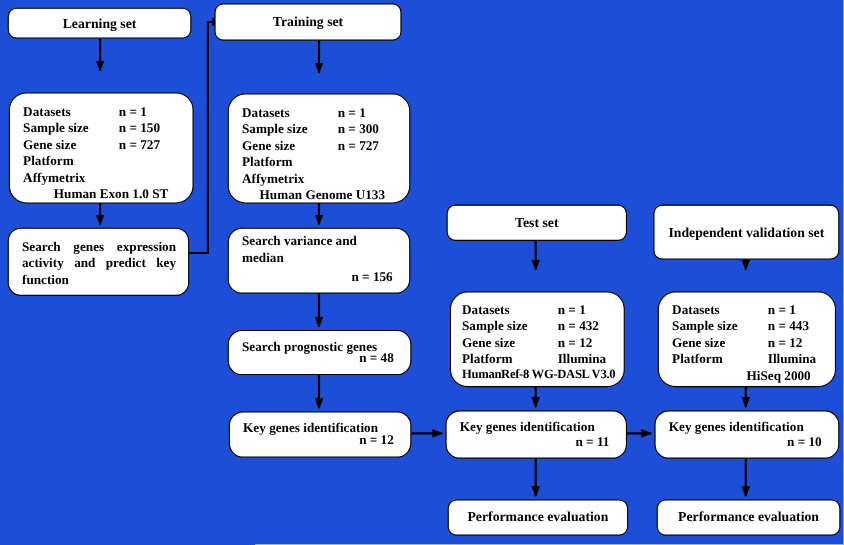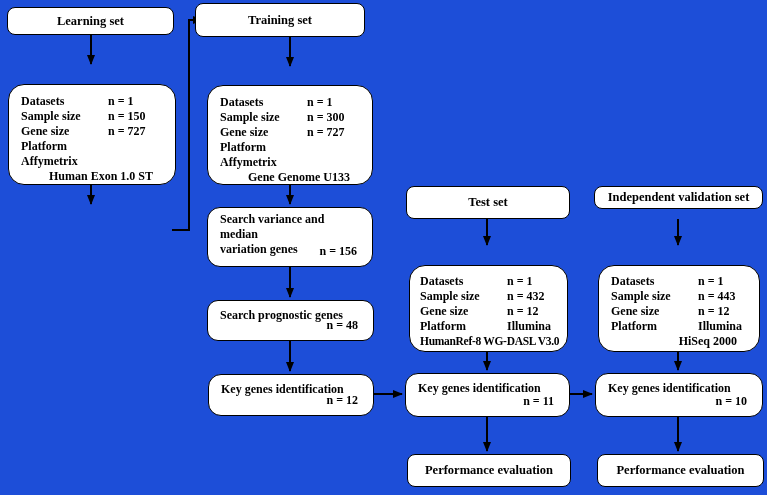--- a/index.html
+++ b/index.html
@@ -115,20 +115,25 @@
       <span class="lbl">Platform</span>
       <span class="val"></span>
     </div>
     <div class="row">
       <span class="lbl">Affymetrix</span>
       <span class="val"></span>
     </div>
     <div class="foot-r">Human Exon 1.0 ST</div>
   </div>
 
+  <div class="box proc" style="left:7px; top:207px; width:165px; height:62px;">
+    <div class="just">Search genes expression</div>
+    <div class="just">activity and predict key</div>
+    <div>function</div>
+  </div>
 
   <div class="box hdr" style="left:195px; top:3px; width:170px; height:34px;">
     <span>Training set</span>
   </div>
 
   <div class="box data" style="left:207px; top:68px; width:166px; height:100px;">
     <div class="row">
       <span class="lbl">Datasets</span>
       <span class="val">n = 1</span>
     </div>
@@ -141,30 +146,29 @@
       <span class="val">n = 727</span>
     </div>
     <div class="row">
       <span class="lbl">Platform</span>
       <span class="val"></span>
     </div>
     <div class="row">
       <span class="lbl">Affymetrix</span>
       <span class="val"></span>
     </div>
-    <div class="foot-r">Gene Genome U133</div>
+    <div class="foot-r">Human Genome U133</div>
   </div>
 
   <div class="box step" style="left:207px; top:207px; width:166px; height:60px; padding-top:4px;">
     <div>Search variance and median</div>
-    <div>variation genes</div>
     <span class="n">n = 156</span>
   </div>
 
-  <div class="box step" style="left:207px; top:300px; width:167px; height:41px;border-radius:11px;">
+  <div class="box step" style="left:207px; top:300px; width:167px; height:41px;">
     <div>Search prognostic genes</div>
     <span class="n">n = 48</span>
   </div>
 
   <div class="box step" style="left:208px; top:374px; width:166px; height:42px;">
     <div>Key genes identification</div>
     <span class="n">n = 12</span>
   </div>
 
   <div class="box hdr" style="left:406px; top:186px; width:164px; height:33px;">
@@ -193,21 +197,21 @@
 
   <div class="box step" style="left:405px; top:373px; width:165px; height:44px;">
     <div>Key genes identification</div>
     <span class="n">n = 11</span>
   </div>
 
   <div class="box hdr" style="left:407px; top:454px; width:164px; height:33px;">
     <span>Performance evaluation</span>
   </div>
 
-  <div class="box hdr" style="left:594px; top:186px; width:169px; height:23px;">
+  <div class="box hdr" style="left:594px; top:186px; width:169px; height:50px;">
     <span>Independent validation set</span>
   </div>
 
   <div class="box data" style="left:598px; top:248px; width:162px; height:87px; padding-top:8px;">
     <div class="row">
       <span class="lbl">Datasets</span>
       <span class="val">n = 1</span>
     </div>
     <div class="row">
       <span class="lbl">Sample size</span>

